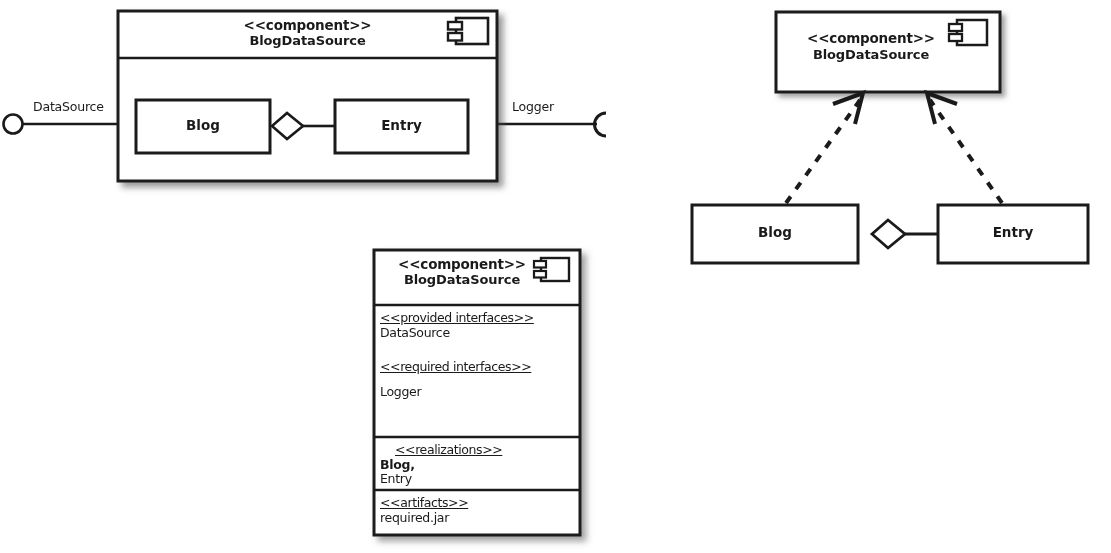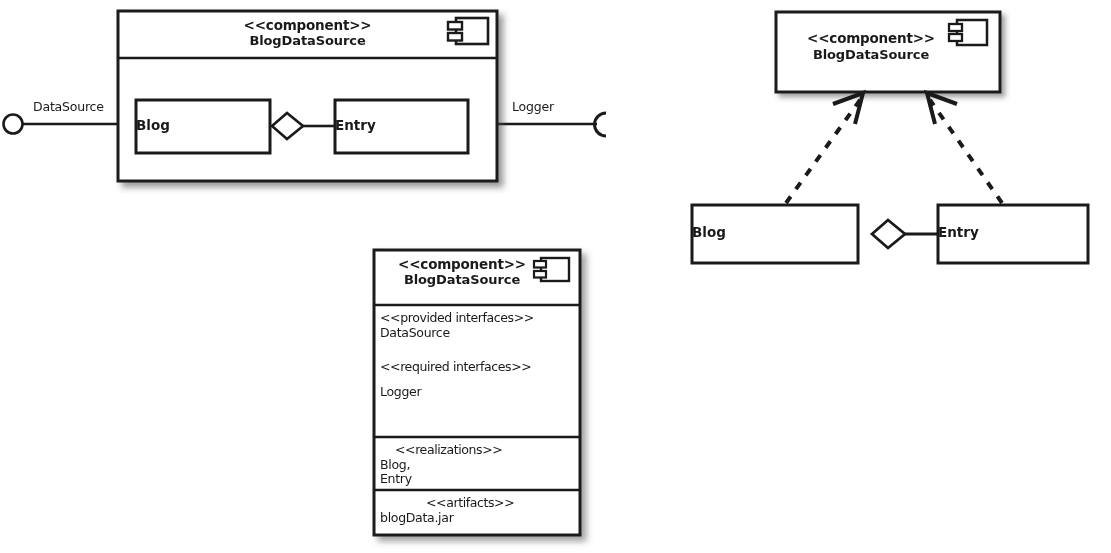--- a/index.html
+++ b/index.html
@@ -35,33 +35,35 @@
   }
   .cname {
     font-size: 13px;
     font-weight: 700;
     letter-spacing: -0.1px;
   }
   .ctr { text-align: center; }
   .boxname {
     font-size: 13.5px;
     font-weight: 700;
+    text-align: center;
   }
   .iface {
     font-size: 12.5px;
     font-weight: 400;
     letter-spacing: -0.2px;
   }
   .compartment-line {
     font-size: 12.5px;
     letter-spacing: -0.3px;
   }
   .compartment-head {
     font-size: 12.5px;
     letter-spacing: -0.4px;
+    text-decoration: underline;
   }
 </style>
 </head>
 <body>
 
 <svg id="canvas" viewBox="0 0 1111 553">
   <defs>
     <filter id="softshadow" x="-20%" y="-20%" width="150%" height="160%">
       <feDropShadow dx="5" dy="5" stdDeviation="3.2" flood-color="#4a4a4a" flood-opacity="0.55"></feDropShadow>
     </filter>
@@ -159,23 +161,23 @@
 <div class="lbl stereo ctr" style="left:374px; top:257px; width:176px;">&lt;&lt;component&gt;&gt;</div>
 <div class="lbl cname ctr" style="left:374px; top:273px; width:176px;">BlogDataSource</div>
 
 <div class="lbl compartment-head" style="left:380px; top:311px;">&lt;&lt;provided interfaces&gt;&gt;</div>
 <div class="lbl compartment-line" style="left:380px; top:326px;">DataSource</div>
 
 <div class="lbl compartment-head" style="left:380px; top:360px;">&lt;&lt;required interfaces&gt;&gt;</div>
 <div class="lbl compartment-line" style="left:380px; top:385px;">Logger</div>
 
 <div class="lbl compartment-head" style="left:380px; top:443px;margin-left:15px;">&lt;&lt;realizations&gt;&gt;</div>
-<div class="lbl compartment-line" style="left:380px; top:458px;">Blog,</div>
+<div class="lbl compartment-line" style="left:380px; top:458px;font-weight:bold;">Blog,</div>
 <div class="lbl compartment-line" style="left:380px; top:472px;">Entry</div>
 
-<div class="lbl compartment-head" style="left:380px; top:496px;margin-left:46px;">&lt;&lt;artifacts&gt;&gt;</div>
-<div class="lbl compartment-line" style="left:380px; top:511px;">blogData.jar</div>
+<div class="lbl compartment-head" style="left:380px; top:496px;">&lt;&lt;artifacts&gt;&gt;</div>
+<div class="lbl compartment-line" style="left:380px; top:511px;">required.jar</div>
 
 <div class="lbl stereo ctr" style="left:776px; top:31px; width:190px;">&lt;&lt;component&gt;&gt;</div>
 <div class="lbl cname ctr" style="left:776px; top:48px; width:190px;">BlogDataSource</div>
 
 <div class="lbl boxname" style="left:692px; top:225px; width:166px;">Blog</div>
 <div class="lbl boxname" style="left:938px; top:225px; width:150px;">Entry</div>
 
 </body></html>

